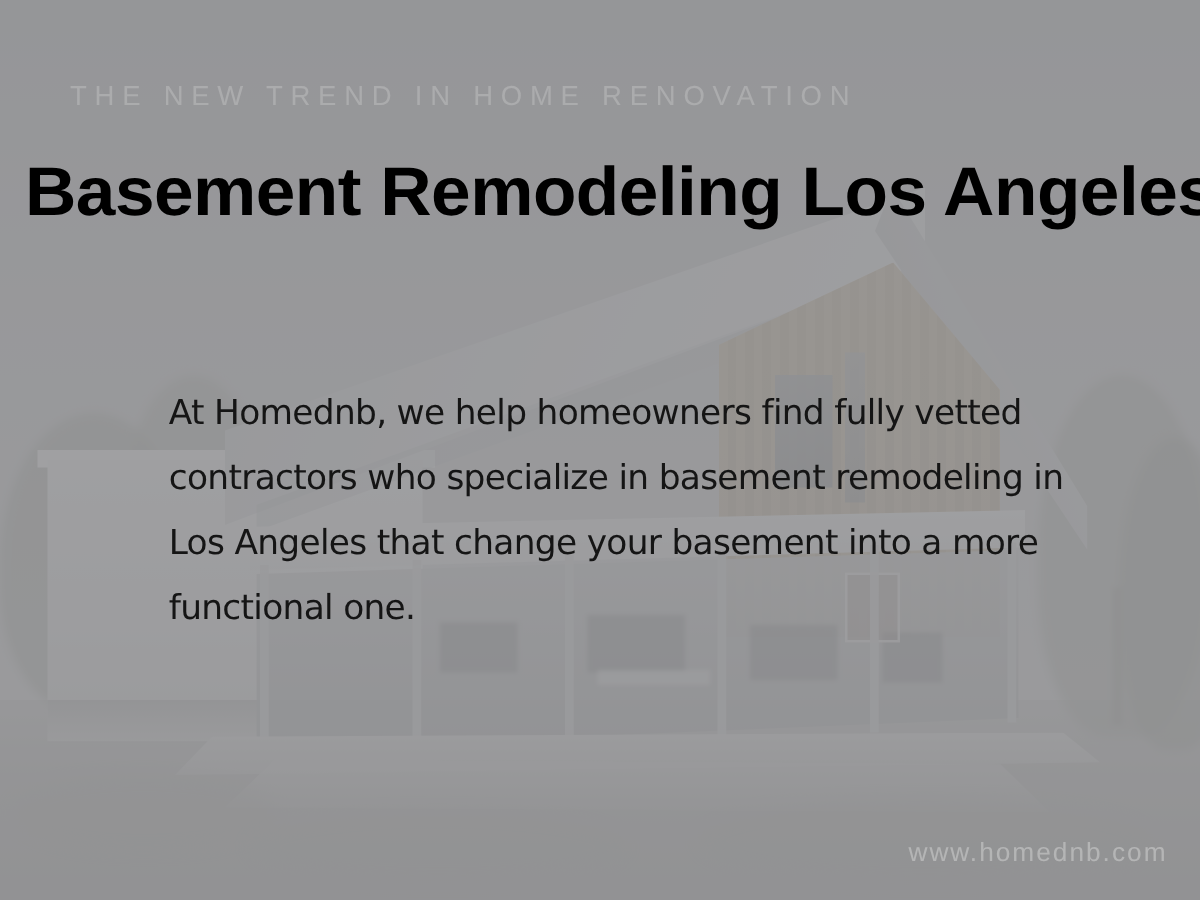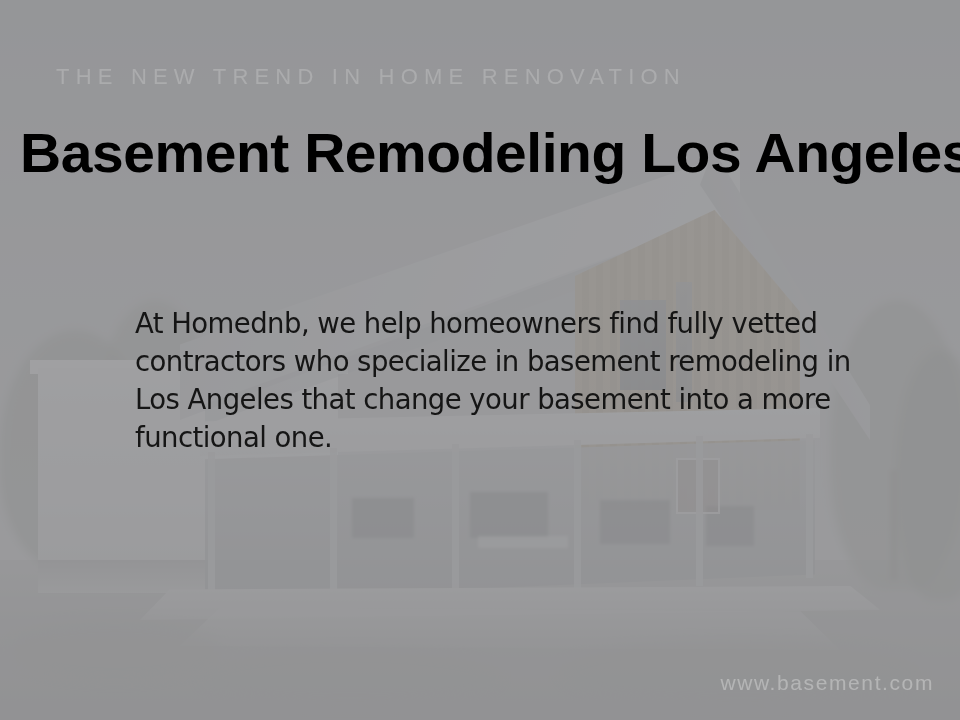--- a/index.html
+++ b/index.html
@@ -225,21 +225,21 @@
     transform: scaleX(1.035);
     transform-origin: left center;
     white-space: nowrap;
   }
   #body {
     position: absolute;
     left: 135px;
     top: 276px;
     width: 718px;
     font-size: 27.5px;
-    line-height: 38px;
+    line-height: 52px;
     font-weight: 400;
     color: #151515;
     font-family: "DejaVu Sans", sans-serif;
     letter-spacing: -0.55px;
   }
   #watermark {
     position: absolute;
     right: 26px;
     bottom: 25px;
     font-size: 21px;
@@ -299,16 +299,16 @@
     <div class="grass g2"></div>
     <div class="grass g3"></div>
   </div>
 
   <div id="wash"></div>
 
   <div id="content">
     <div id="kicker">THE NEW TREND IN HOME RENOVATION</div>
     <h1 id="title">Basement Remodeling Los Angeles</h1>
     <p id="body">At Homednb, we help homeowners find fully vetted contractors who specialize in basement remodeling in Los Angeles that change your basement into a more functional one.</p>
-    <div id="watermark">www.basement.com</div>
+    <div id="watermark">www.homednb.com</div>
   </div>
 
 </div>
 
 </body></html>

